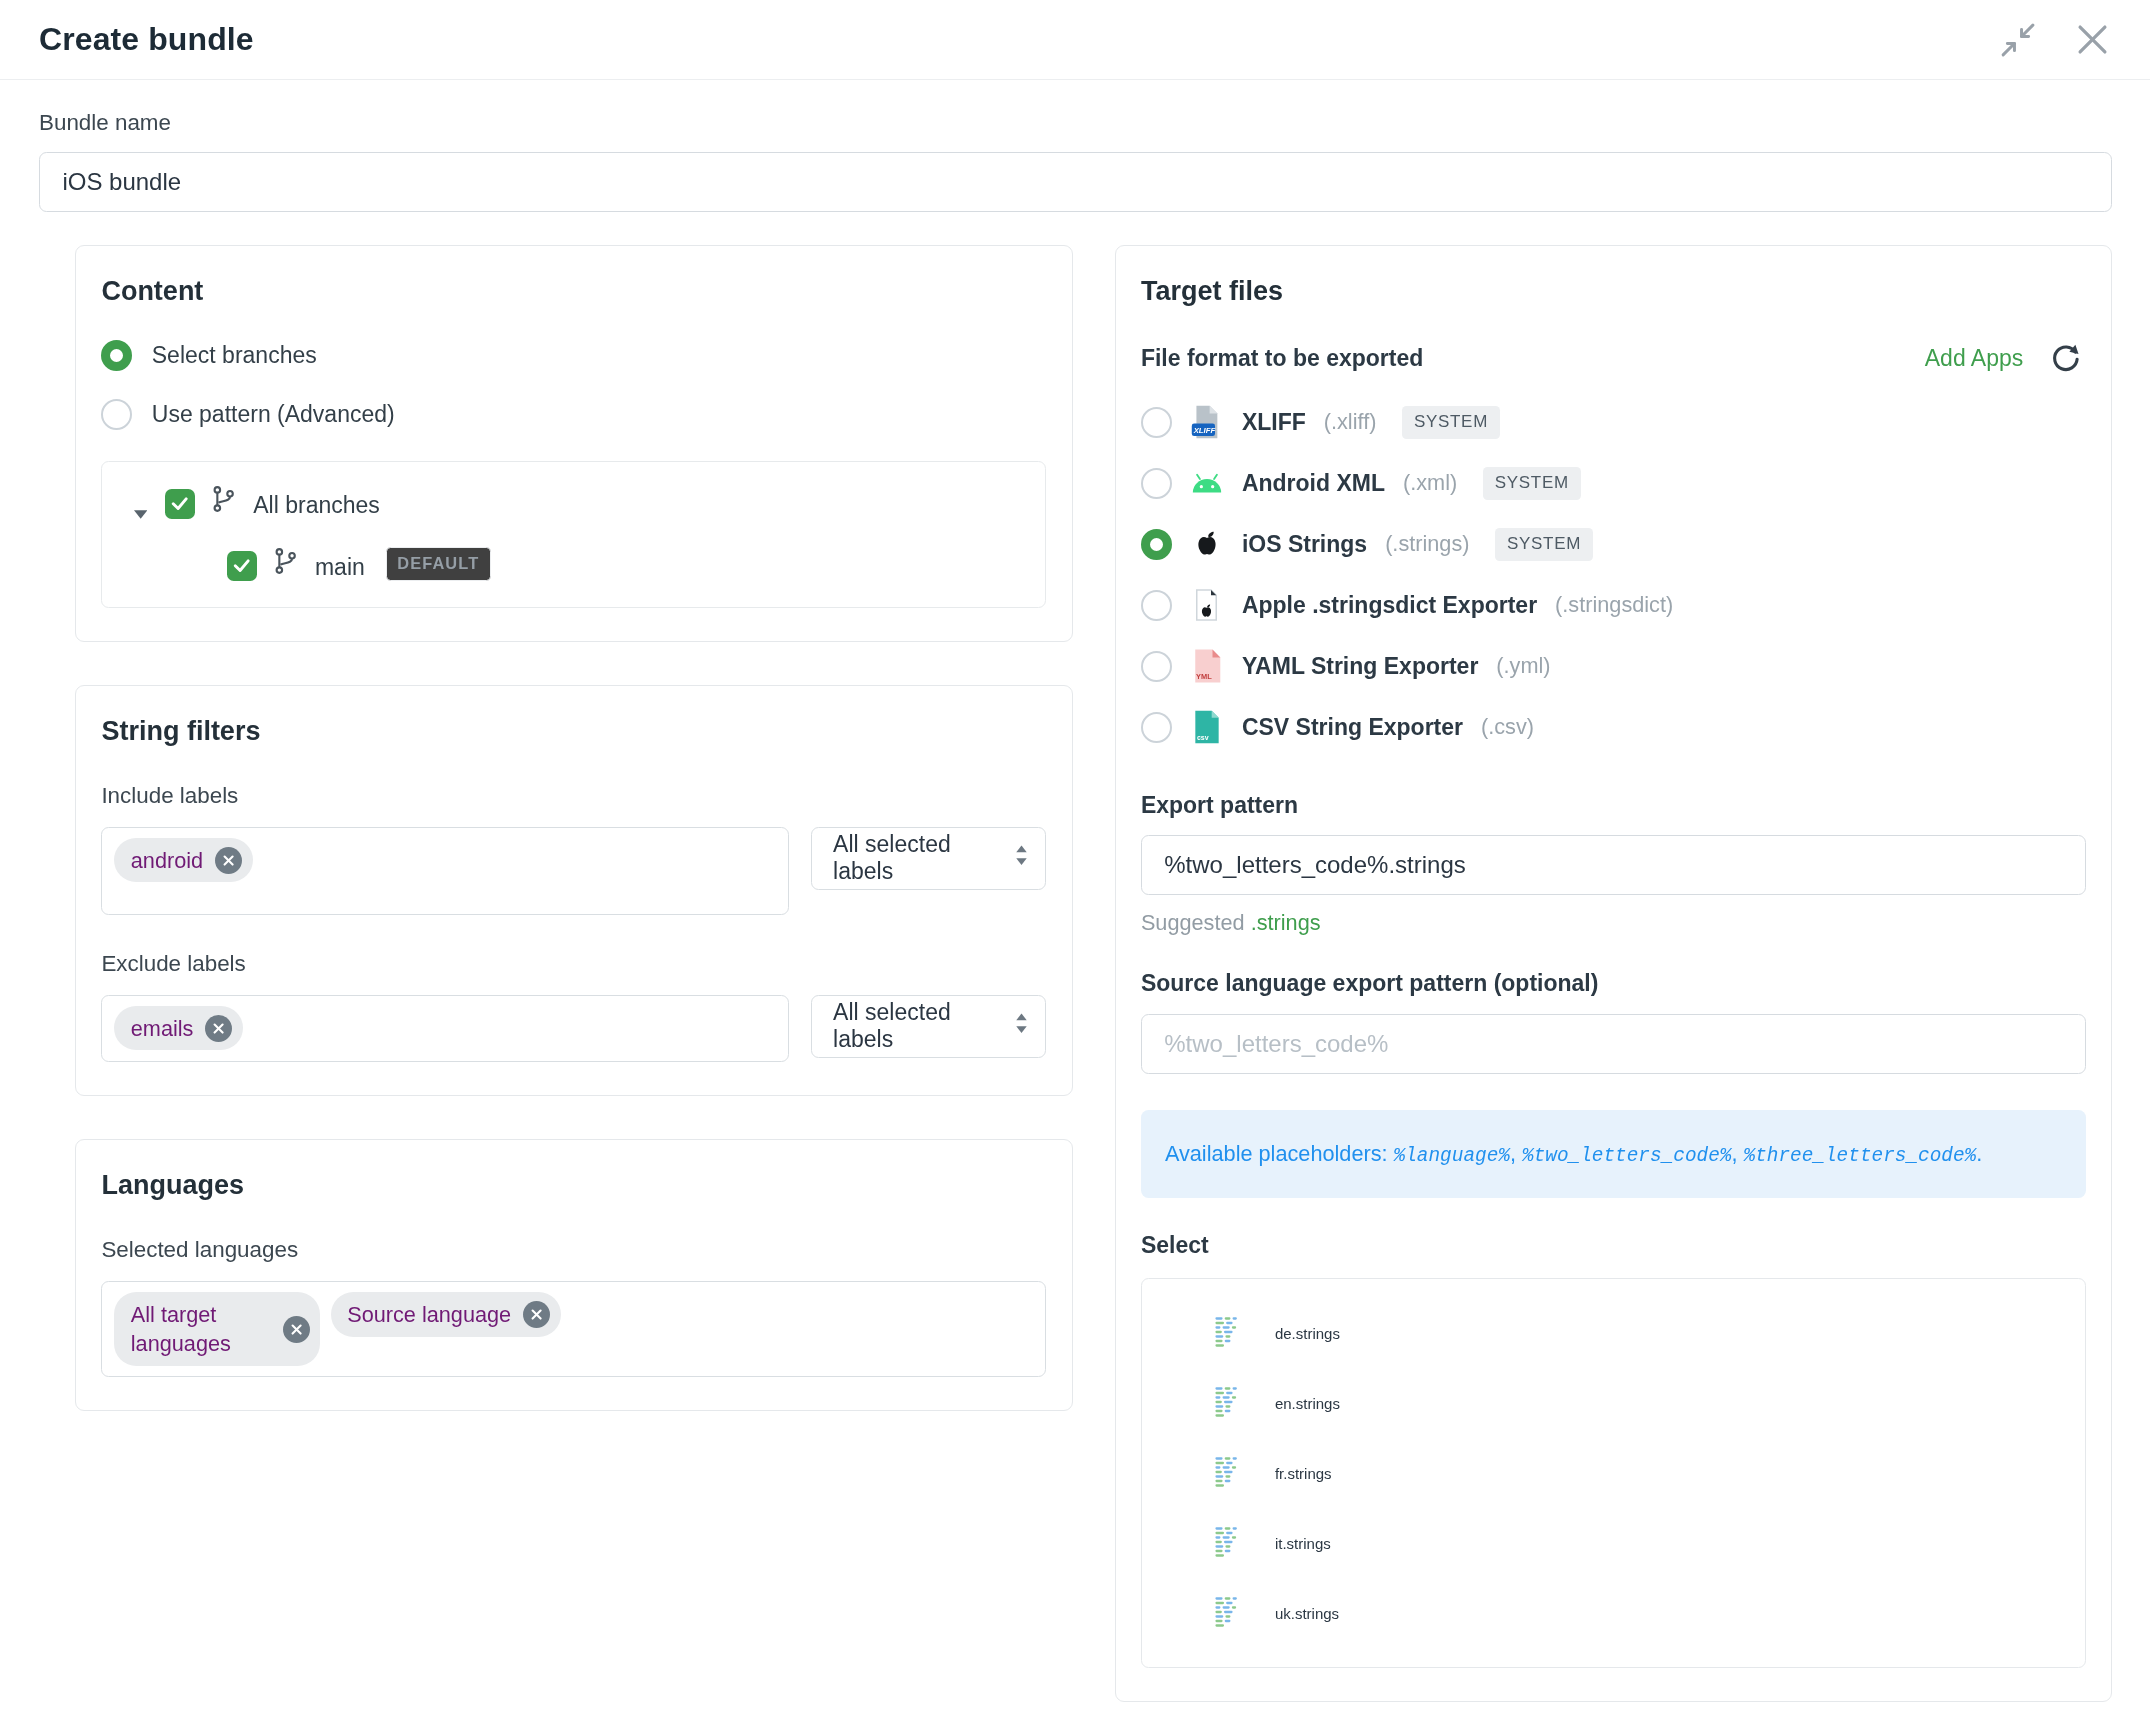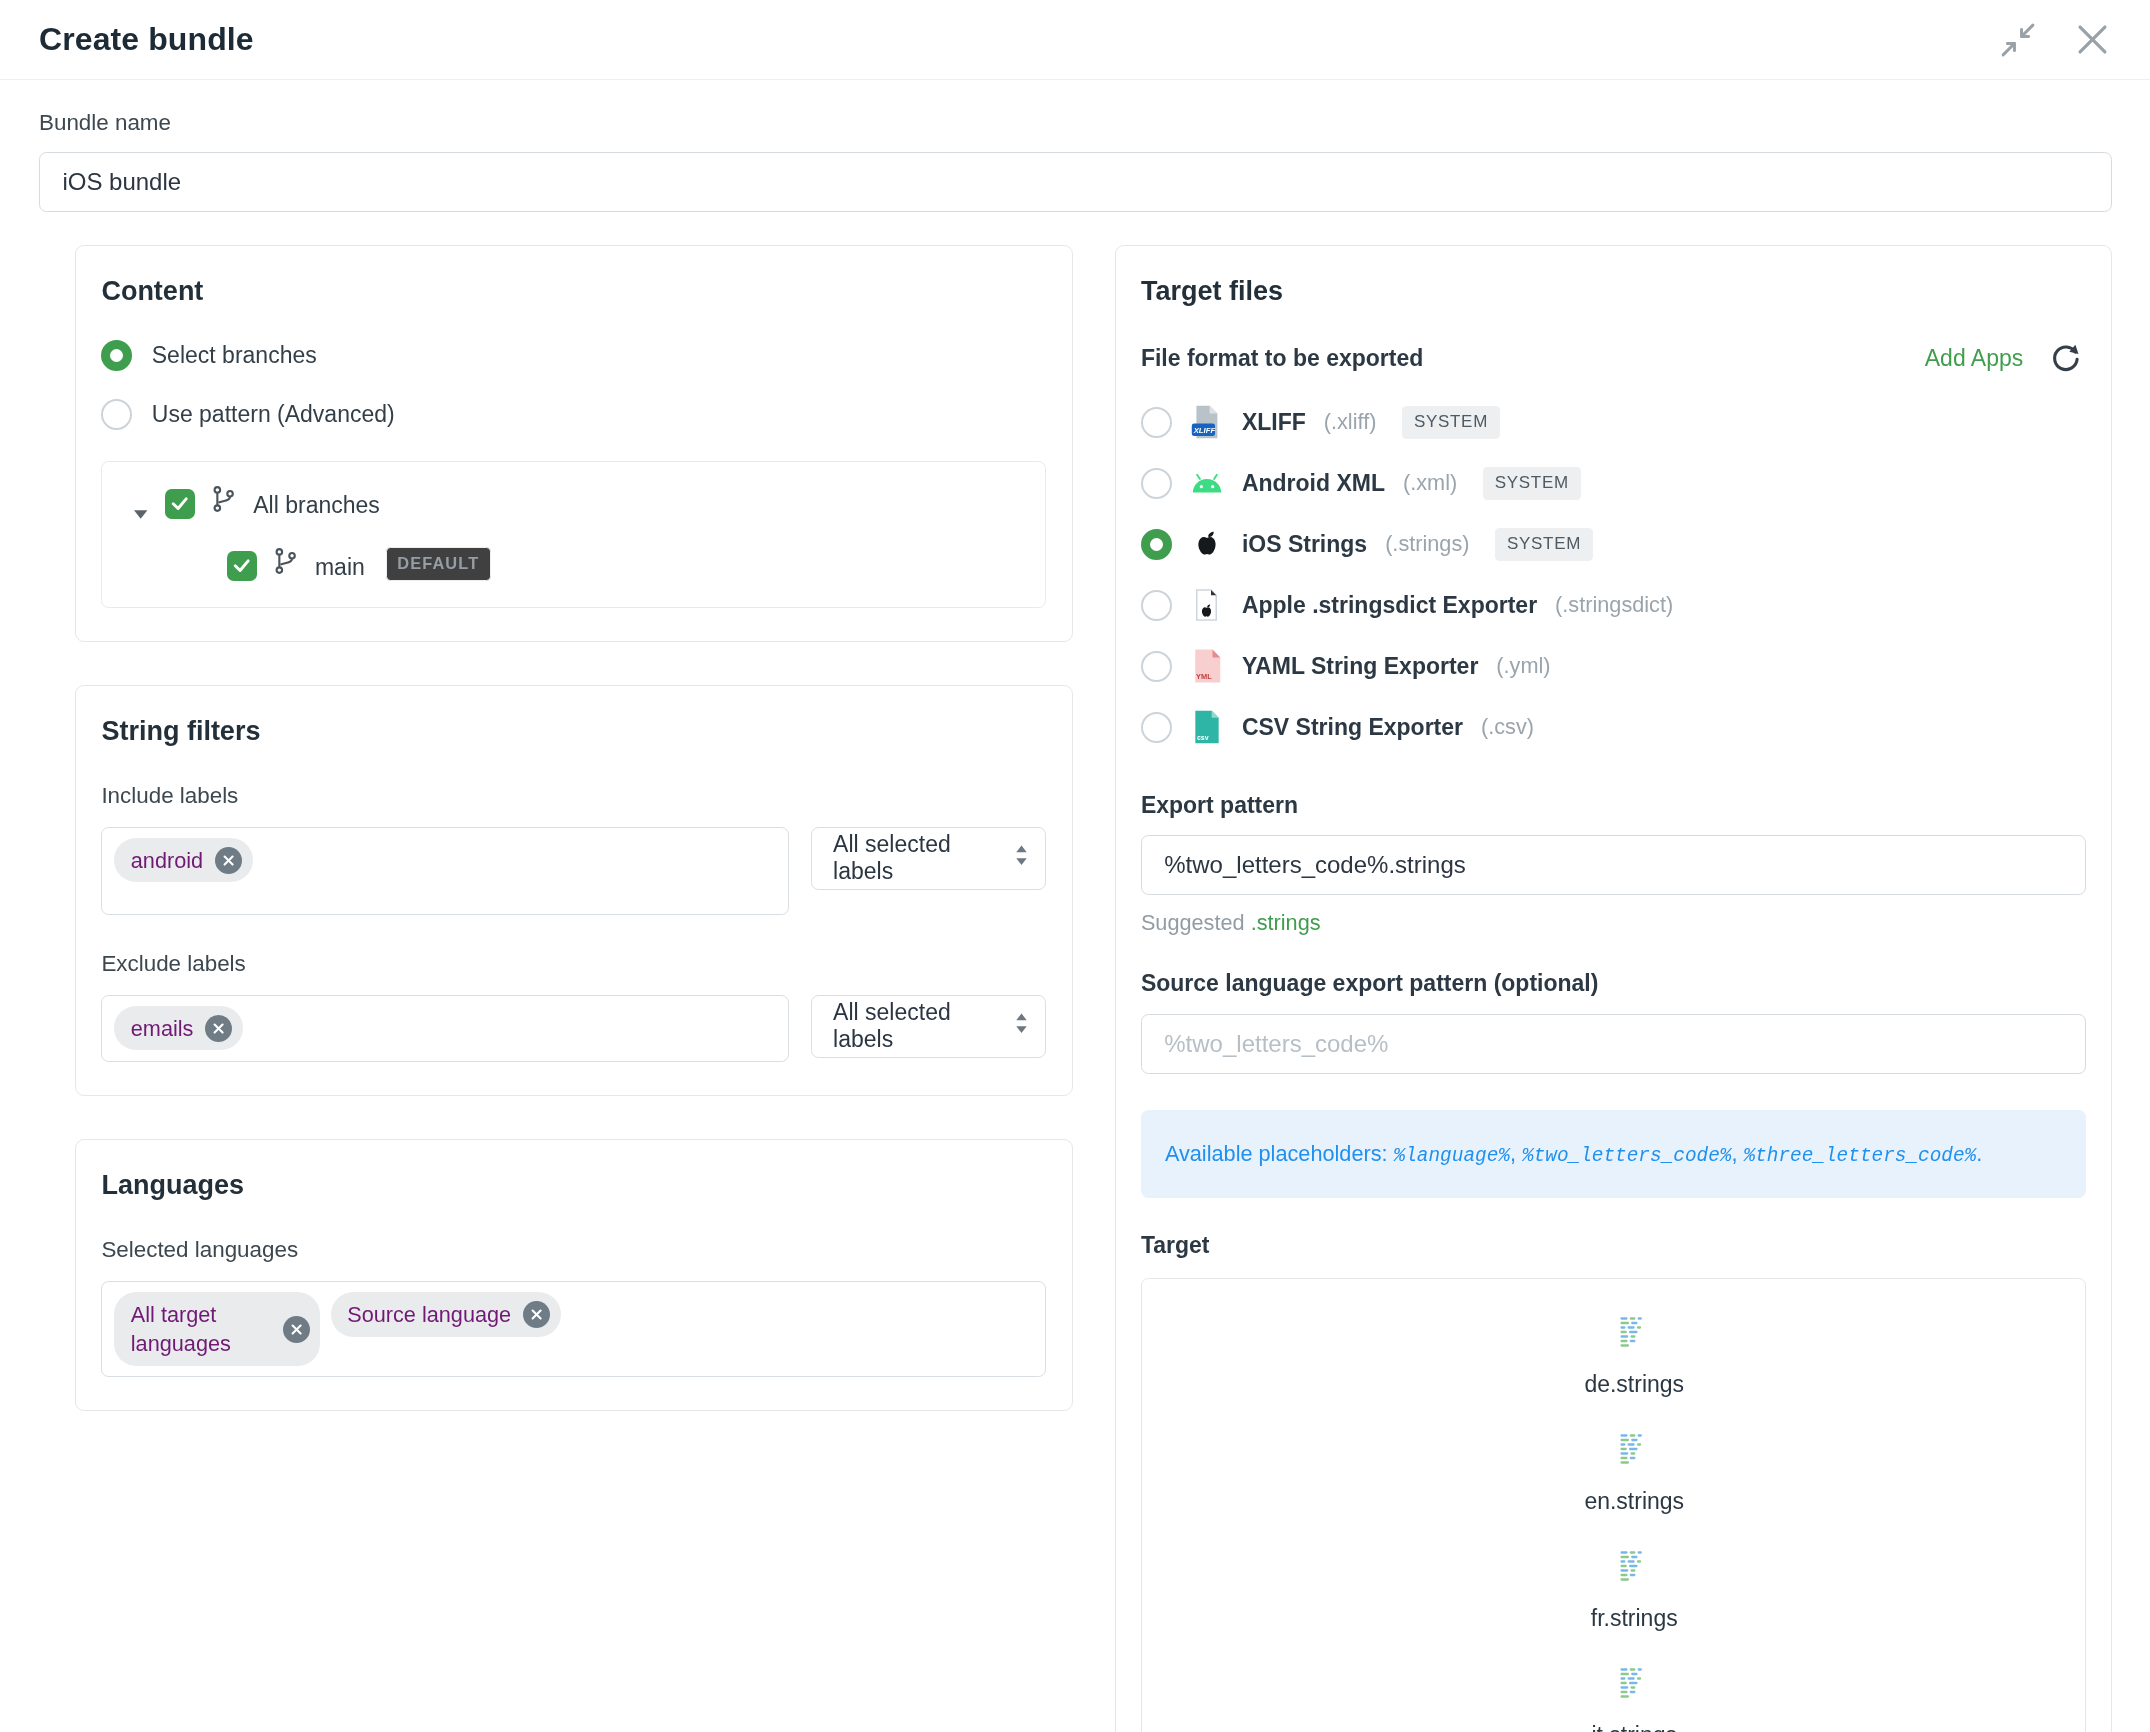--- a/index.html
+++ b/index.html
@@ -66,21 +66,21 @@
 
   .section-label{font-size:23px;font-weight:600;color:#2c3944;margin-top:34px;}
   .mt20{margin-top:16.4px;}
   .suggested{font-size:21.7px;color:#929ca4;margin-top:15px;}
   .suggested .link{color:#3f9e4d;cursor:pointer;}
 
   .info-box{background:#e7f2fc;border-radius:7.5px;padding:27px 24px;margin-top:36px;font-size:21.7px;color:#2090ee;line-height:1.55;}
   .info-box code{font-family:"Liberation Mono",monospace;font-style:italic;font-size:19.4px;}
 
   .preview-box{border:1.5px solid #e5e8eb;border-radius:7.5px;margin-top:19.4px;padding:36px 30px;display:flex;flex-direction:column;gap:34px;}
-  .preview-row{display:flex;align-items:center;gap:17px;font-size:23px;color:#2b3743;padding-left:42px;flex-direction:column;}
+  .preview-row{display:flex;align-items:center;gap:31px;font-size:15px;color:#2b3743;padding-left:42px;}
 </style>
 </head>
 <body>
 
 <div class="dialog">
 
   <div class="header">
     <h1 class="title">Create bundle</h1>
     <div class="header-icons">
       <button class="icon-btn">
@@ -360,21 +360,21 @@
           <span class="link">.strings</span>
         </div>
 
         <div class="section-label">Source language export pattern (optional)</div>
         <input class="text-input mt20" type="text" placeholder="%two_letters_code%" style="">
 
         <div class="info-box">
           <span>Available placeholders: </span><code>%language%</code><span>, </span><code>%two_letters_code%</code><span>, </span><code>%three_letters_code%</code><span>.</span>
         </div>
 
-        <div class="section-label">Target</div>
+        <div class="section-label">Select</div>
         <div class="preview-box">
 
           <div class="preview-row">
             <span>
               <svg width="30" height="33" viewBox="0 0 42 46">
                 <rect x="2" y="3" width="10" height="3.4" rx="1.5" fill="#79b6ea"></rect>
                   <rect x="15" y="3" width="8" height="3.4" rx="1.5" fill="#8cc98c"></rect>
                   <rect x="26" y="3" width="6" height="3.4" rx="1.5" fill="#79b6ea"></rect>
                 <rect x="2" y="9.3" width="12" height="3.4" rx="1.5" fill="#8cc98c"></rect>
                   <rect x="17" y="9.3" width="9" height="3.4" rx="1.5" fill="#79b6ea"></rect>

